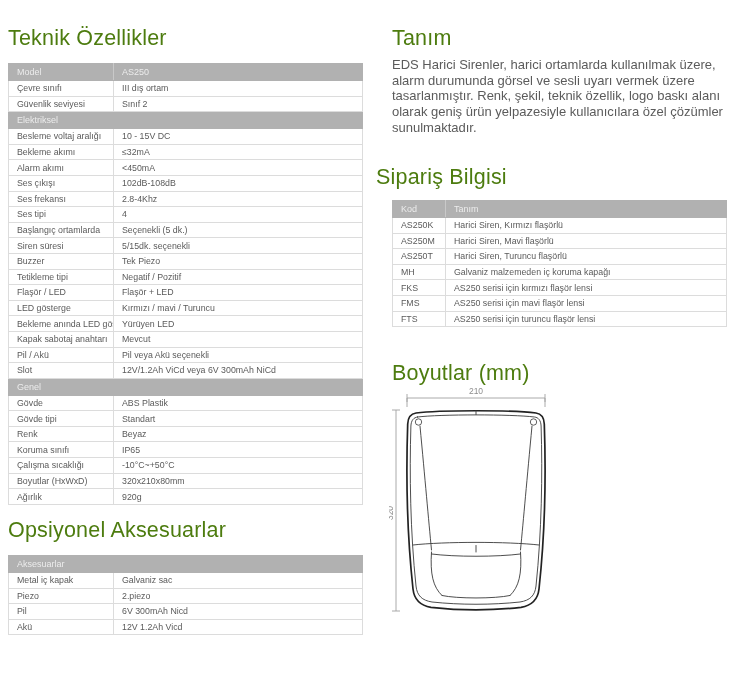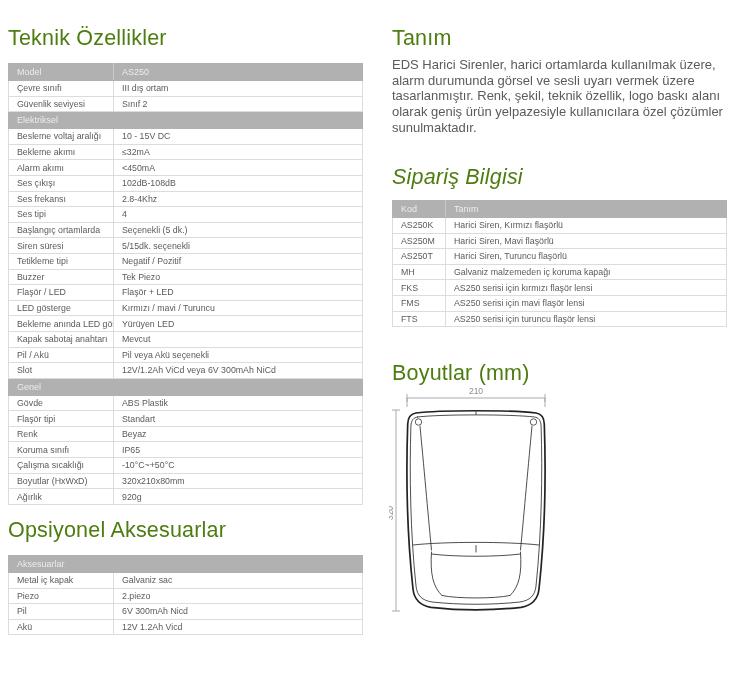--- a/index.html
+++ b/index.html
@@ -79,28 +79,28 @@
         </tr>
         <tr>
           <td>Başlangıç ortamlarda</td>
           <td>Seçenekli (5 dk.)</td>
         </tr>
         <tr>
           <td>Siren süresi</td>
           <td>5/15dk. seçenekli</td>
         </tr>
         <tr>
+          <td>Buzzer</td>
+          <td>Tek Piezo</td>
+        </tr>
+        <tr>
           <td>Tetikleme tipi</td>
           <td>Negatif / Pozitif</td>
         </tr>
         <tr>
-          <td>Buzzer</td>
-          <td>Tek Piezo</td>
-        </tr>
-        <tr>
           <td>Flaşör / LED</td>
           <td>Flaşör + LED</td>
         </tr>
         <tr>
           <td>LED gösterge</td>
           <td>Kırmızı / mavi / Turuncu</td>
         </tr>
         <tr>
           <td>Bekleme anında LED gösterge</td>
           <td>Yürüyen LED</td>
@@ -122,21 +122,21 @@
       <tr class="hdr">
         <td colspan="2">Genel</td>
       </tr>
     </tbody>
     <tbody>
         <tr>
           <td>Gövde</td>
           <td>ABS Plastik</td>
         </tr>
         <tr>
-          <td>Flaşör tipi</td>
+          <td>Gövde tipi</td>
           <td>Standart</td>
         </tr>
         <tr>
           <td>Renk</td>
           <td>Beyaz</td>
         </tr>
         <tr>
           <td>Koruma sınıfı</td>
           <td>IP65</td>
         </tr>
@@ -184,21 +184,21 @@
           <td>Akü</td>
           <td>12V 1.2Ah Vicd</td>
         </tr>
       </tbody>
   </table>
 
   <h1 class="sec abs" style="left:392px;top:26px;">Tanım</h1>
 
   <p class="desc abs" style="left:392px;top:57px;width:345px;">EDS Harici Sirenler, harici ortamlarda kullanılmak üzere, alarm durumunda görsel ve sesli uyarı vermek üzere tasarlanmıştır. Renk, şekil, teknik özellik, logo baskı alanı olarak geniş ürün yelpazesiyle kullanıcılara özel çözümler sunulmaktadır.</p>
 
-  <h1 class="sec abs" style="left:392px;top:165px;font-style:italic;">Sipariş Bilgisi</h1>
+  <h1 class="sec abs" style="left:376px;top:165px;">Sipariş Bilgisi</h1>
 
   <table class="spec abs" style="left:392px;top:200px;width:335px;">
     <colgroup>
         <col style="width:53px;">
         <col>
       </colgroup>
     <tbody>
       <tr class="hdr">
         <td class="split">Kod</td>
         <td>Tanım</td>

